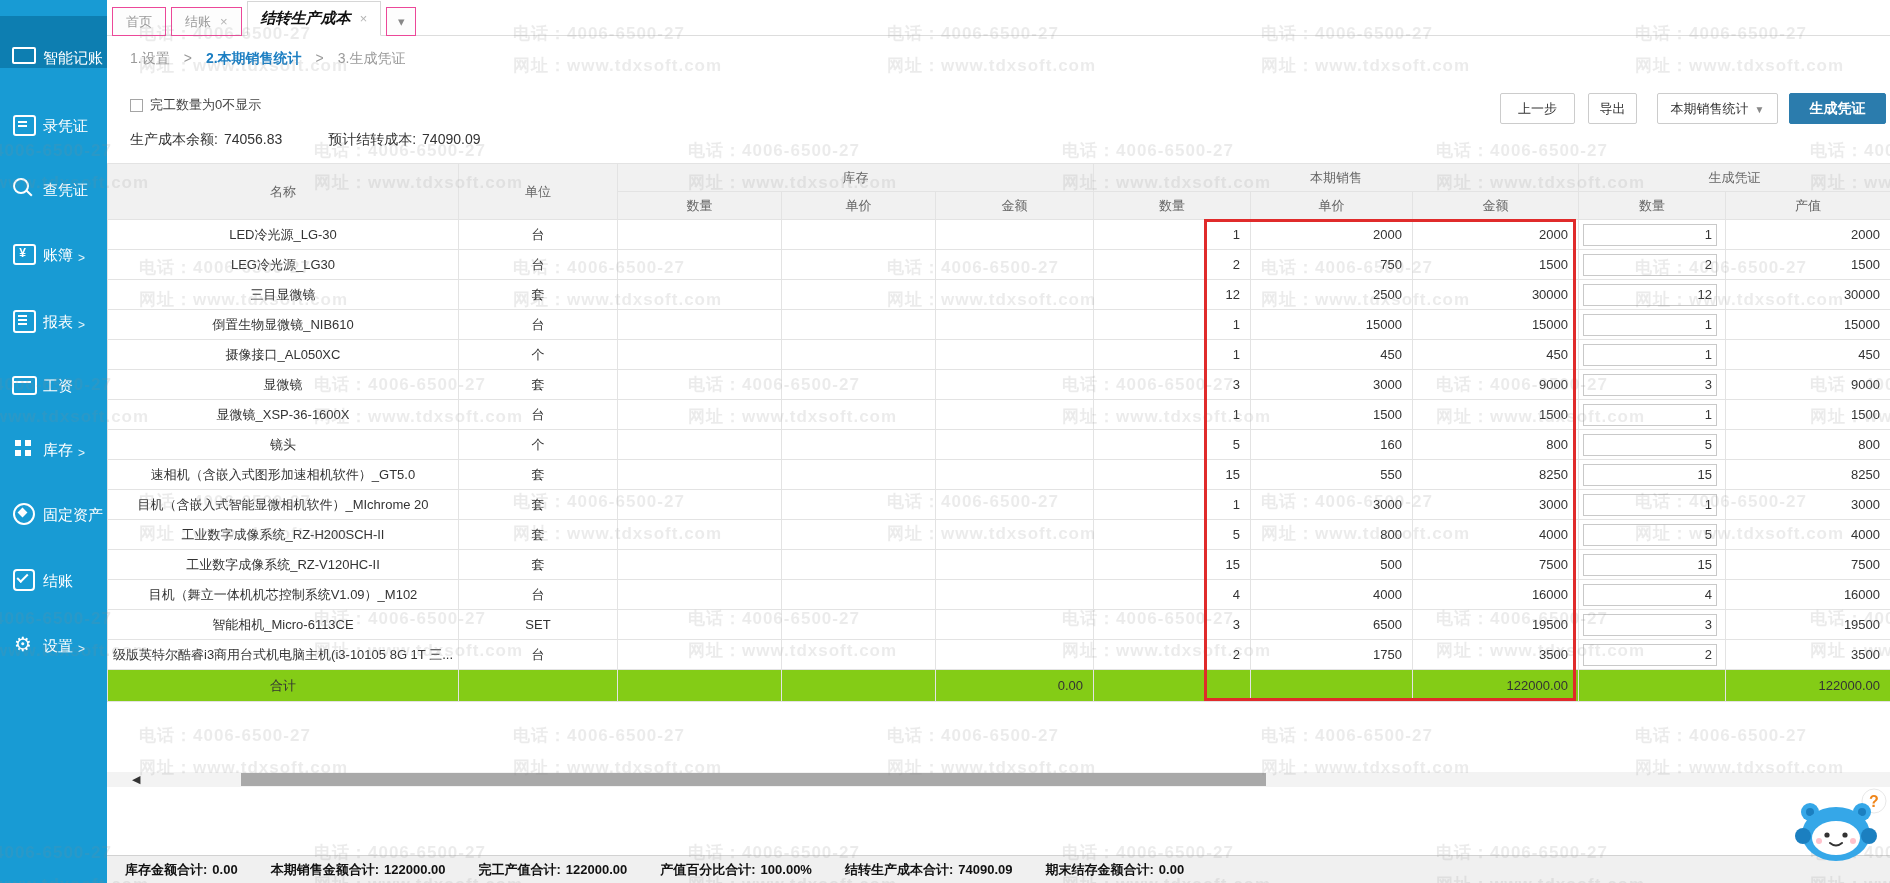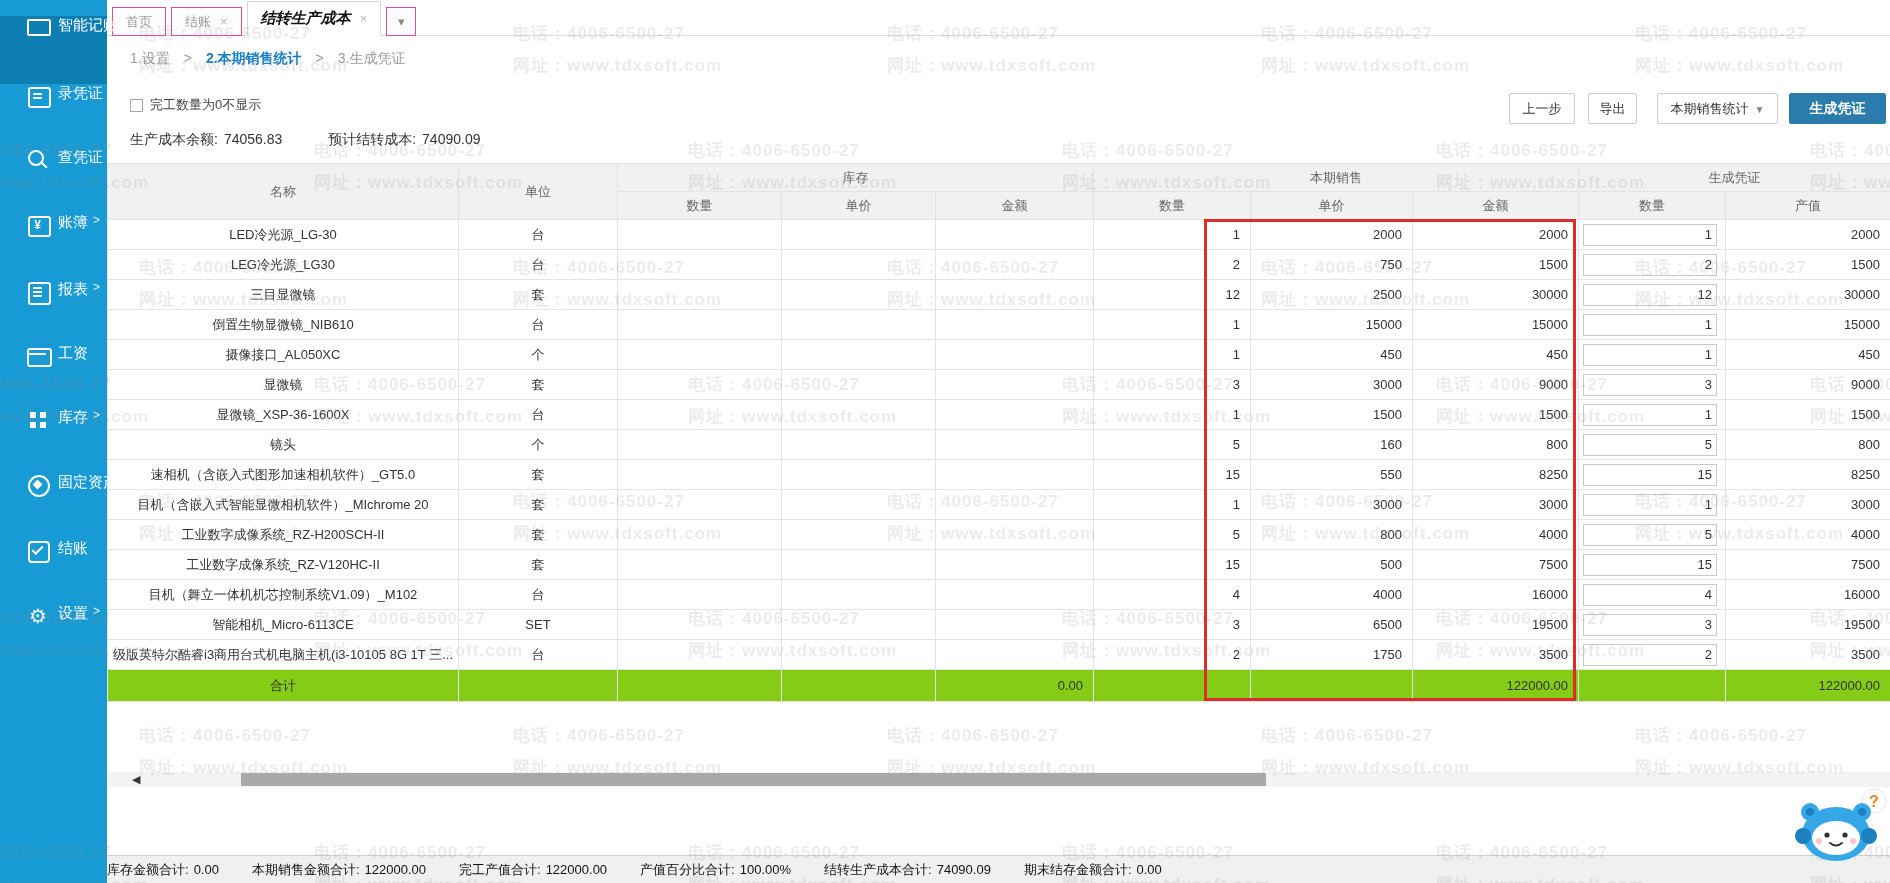--- a/index.html
+++ b/index.html
@@ -1,22 +1,22 @@
 <!DOCTYPE html>
 <html><head>
 <meta charset="utf-8">
 <style>
   * { margin:0; padding:0; box-sizing:border-box; }
   html,body { width:1890px; height:883px; overflow:hidden; background:#fff;
     font-family:"Liberation Sans","DejaVu Sans",sans-serif; position:relative; }
 
   
   .sidebar { position:absolute; left:0; top:0; width:107px; height:883px; background:#189bd4; z-index:4; }
-  .side-item { position:absolute; left:0; width:107px; height:68px; display:flex; align-items:flex-start;
-    padding-left:26px; color:#fff; cursor:pointer; }
+  .side-item { position:absolute; left:0; width:107px; height:52px; display:flex; align-items:flex-end;
+    padding-left:11px; color:#fff; cursor:pointer; }
   .side-item.active { background:#0d7eb1; }
   .side-item .lbl { font-size:15px; margin-left:8px; white-space:nowrap; }
   .side-item .arr { font-size:12px; margin-left:5px; opacity:.9; }
 
   .ic { position:relative; display:inline-block; width:24px; height:24px; flex:none; }
   .ic::before,.ic::after { content:""; position:absolute; }
   .ic-monitor::before { left:1px; top:3px; width:20px; height:13px; border:2px solid #fff; border-radius:2px; }
   .ic-monitor::after { left:6px; top:18px; width:12px; height:2px; background:#fff; box-shadow:-2px-2px 0 0 #fff; }
   .ic-form::before { left:2px; top:3px; width:19px; height:17px; border:2px solid #fff; border-radius:3px; }
   .ic-form::after { left:7px; top:9px; width:9px; height:2px; background:#fff; box-shadow:0 4px 0 #fff; }
@@ -47,21 +47,21 @@
   
   .steps { position:absolute; left:130px; top:50px; font-size:14px; color:#9a9a9a; z-index:2; }
   .steps .sep { margin:0 14px; }
   .steps .step.active { color:#1b7ec2; font-weight:700; }
 
   
   .chk-row { position:absolute; left:130px; top:96px; display:flex; align-items:center; font-size:13px; color:#444; z-index:2; }
   .chk-box { width:13px; height:13px; border:1px solid #a5a5a5; background:#fff; margin-right:7px; display:inline-block; }
   .btn { position:absolute; top:93px; height:31px; line-height:29px; text-align:center; border:1px solid #ccc;
     background:#fff; color:#333; font-size:13px; border-radius:2px; cursor:pointer; z-index:2; }
-  .btn-prev { right:315px; width:66px; }
+  .btn-prev { right:315px; width:75px; }
   .btn-export { right:253px; width:49px; }
   .btn-drop { right:112px; width:121px; }
   .btn-drop .caret { color:#888; font-size:10px; margin-left:6px; }
   .btn-generate { right:4px; width:97px; background:#2b7cad; border-color:#2b7cad; color:#fff; font-weight:700; font-size:14px; }
 
   .summary { position:absolute; left:130px; top:131px; font-size:14px; color:#333; z-index:2; }
   .summary span { margin-right:6px; }
   .summary .gap { display:inline-block; width:30px; }
 
   
@@ -79,21 +79,21 @@
   .red-box { position:absolute; left:1204px; top:219px; width:372px; height:482px; border:3px solid #e02b2b;
     z-index:6; pointer-events:none; }
 
   
   .hscroll { position:absolute; left:107px; top:772px; right:0; height:15px; background:#f3f3f3; z-index:2; }
   .hscroll .arrow { position:absolute; left:25px; top:0; font-size:11px; line-height:15px; color:#333; cursor:pointer; }
   .hscroll .thumb { position:absolute; left:134px; top:1px; width:1025px; height:13px; background:#a9a9a9; cursor:pointer; }
 
   
   .statusbar { position:absolute; left:107px; right:0; bottom:0; height:28px; background:#f0f0f0; border-top:1px solid #d2d2d2;
-    display:flex; align-items:center; z-index:5; font-size:13px; font-weight:400; color:#111; }
+    display:flex; align-items:center; padding-left:18px; z-index:5; font-size:13px; font-weight:700; color:#111; }
   .statusbar .item { margin-right:33px; white-space:nowrap; }
   .statusbar .item .v { margin-left:5px; }
 
   
   .wm { position:absolute; z-index:5; pointer-events:none; font-size:17px; font-weight:700; letter-spacing:1px;
     color:#8a8a8a; opacity:.16; white-space:nowrap; }
   .wm .l2 { margin-top:9px; }
 
   
   .mascot { position:absolute; right:2px; top:786px; z-index:7; cursor:pointer; }

